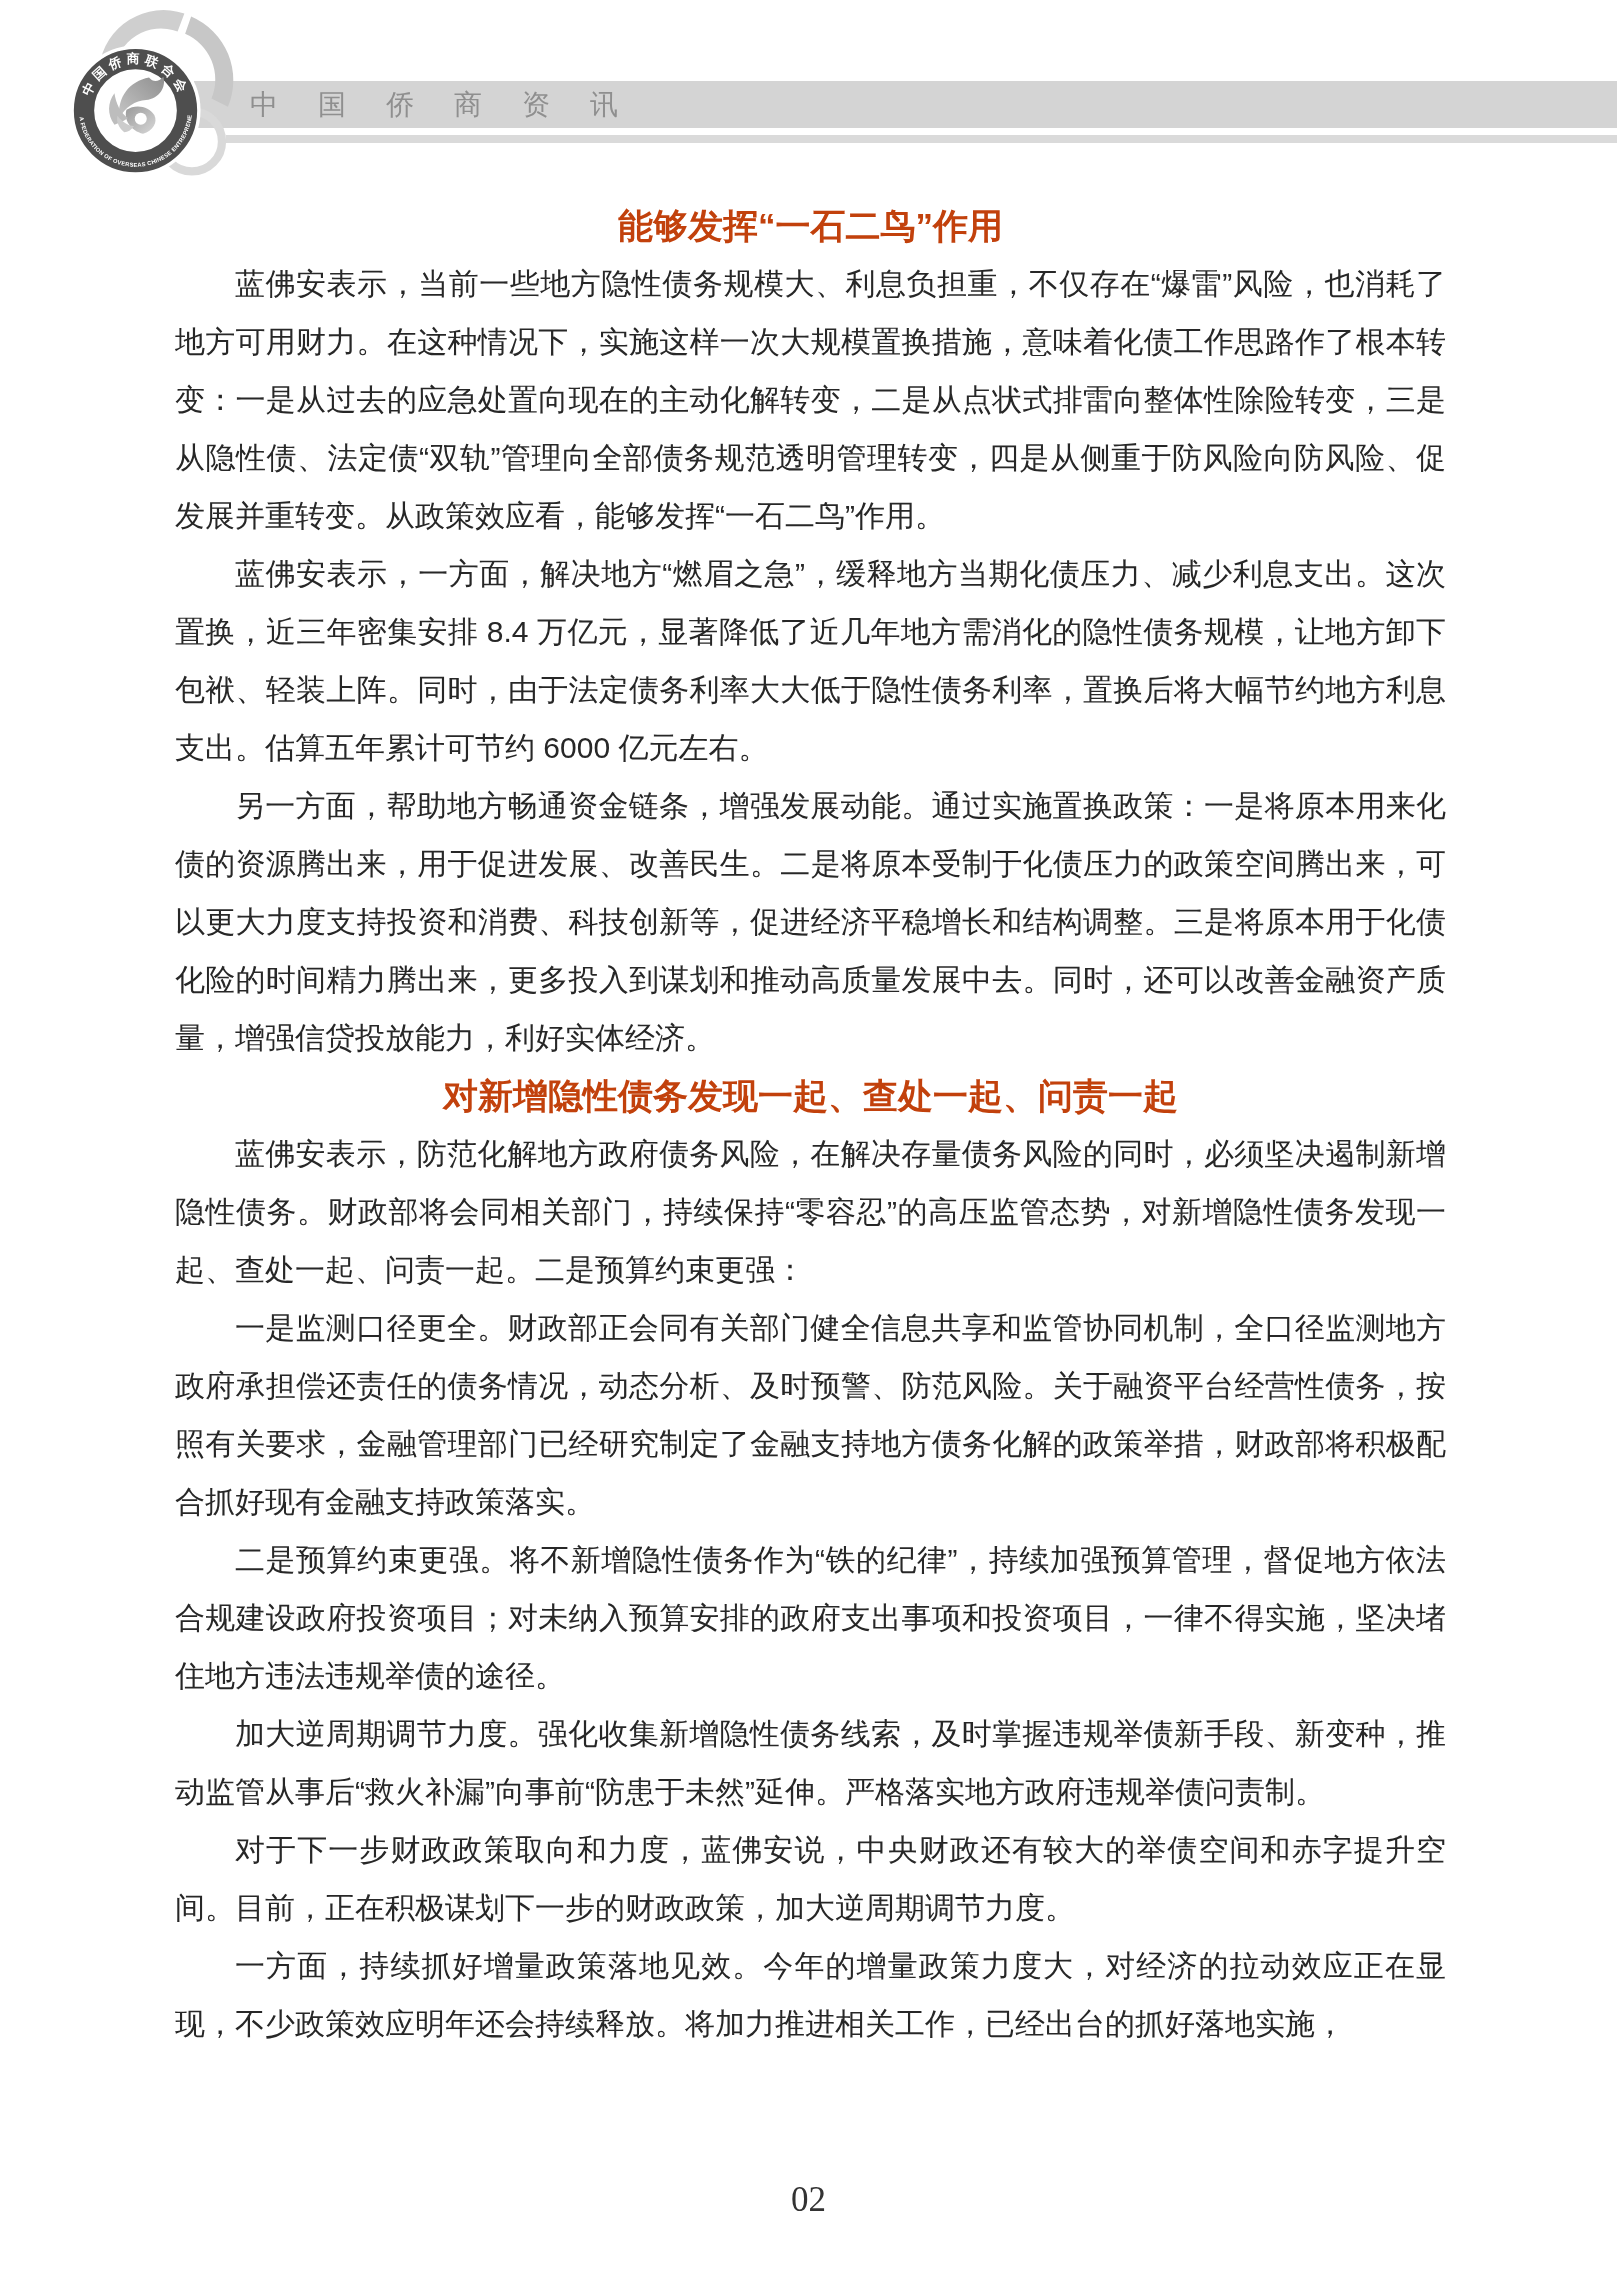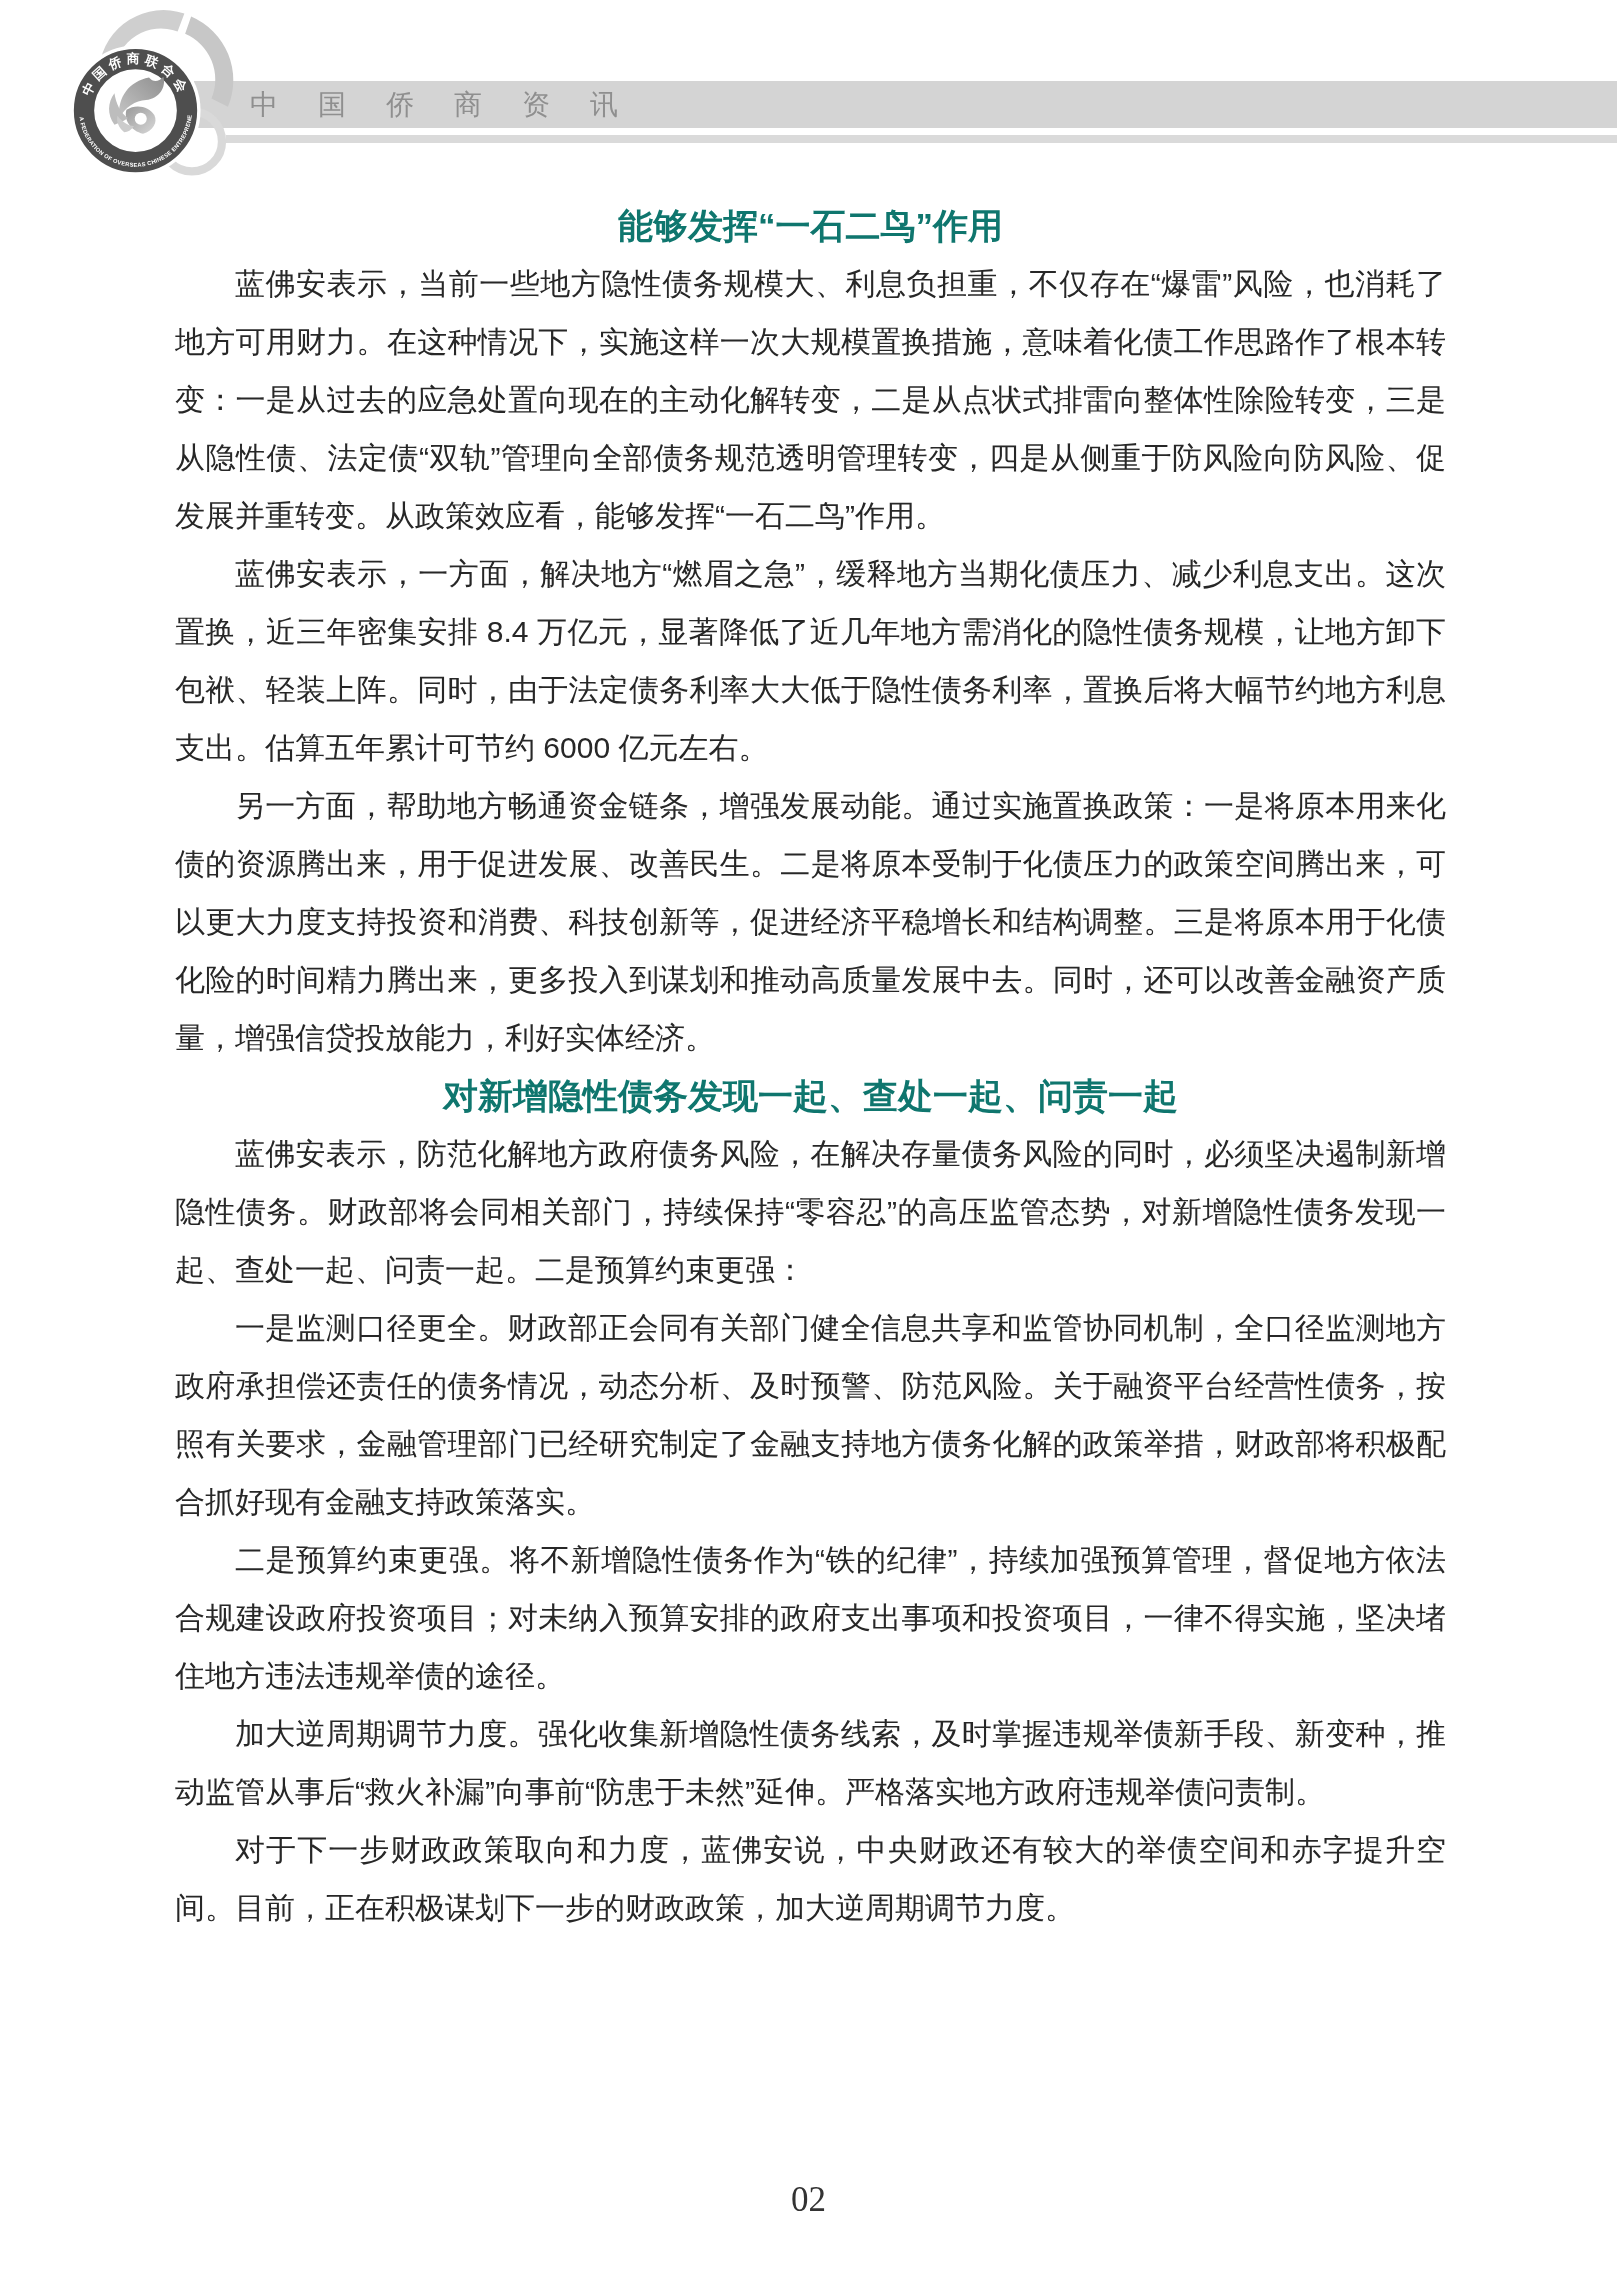--- a/index.html
+++ b/index.html
@@ -48,21 +48,21 @@
     color: #272727;
     text-align: justify;
   }
   .content h1, .content h2 {
     margin: 0;
     font-size: 35px;
     font-weight: bold;
     text-align: center;
     text-indent: 0;
     line-height: 58px;
-    color: #0f766e;
+    color: #c2410c;
   }
   .content p {
     margin: 0;
     text-indent: 60px;
   }
   
   .page-number {
     position: absolute;
     left: 0; top: 2180px; width: 100%;
     text-align: center;
@@ -125,18 +125,19 @@
     <p>蓝佛安表示，一方面，解决地方“燃眉之急”，缓释地方当期化债压力、减少利息支出。这次置换，近三年密集安排 8.4 万亿元，显著降低了近几年地方需消化的隐性债务规模，让地方卸下包袱、轻装上阵。同时，由于法定债务利率大大低于隐性债务利率，置换后将大幅节约地方利息支出。估算五年累计可节约 6000 亿元左右。</p>
     <p>另一方面，帮助地方畅通资金链条，增强发展动能。通过实施置换政策：一是将原本用来化债的资源腾出来，用于促进发展、改善民生。二是将原本受制于化债压力的政策空间腾出来，可以更大力度支持投资和消费、科技创新等，促进经济平稳增长和结构调整。三是将原本用于化债化险的时间精力腾出来，更多投入到谋划和推动高质量发展中去。同时，还可以改善金融资产质量，增强信贷投放能力，利好实体经济。</p>
 
     <h2>对新增隐性债务发现一起、查处一起、问责一起</h2>
     <p>蓝佛安表示，防范化解地方政府债务风险，在解决存量债务风险的同时，必须坚决遏制新增隐性债务。财政部将会同相关部门，持续保持“零容忍”的高压监管态势，对新增隐性债务发现一起、查处一起、问责一起。二是预算约束更强：</p>
     <p>一是监测口径更全。财政部正会同有关部门健全信息共享和监管协同机制，全口径监测地方政府承担偿还责任的债务情况，动态分析、及时预警、防范风险。关于融资平台经营性债务，按照有关要求，金融管理部门已经研究制定了金融支持地方债务化解的政策举措，财政部将积极配合抓好现有金融支持政策落实。</p>
     <p>二是预算约束更强。将不新增隐性债务作为“铁的纪律”，持续加强预算管理，督促地方依法合规建设政府投资项目；对未纳入预算安排的政府支出事项和投资项目，一律不得实施，坚决堵住地方违法违规举债的途径。</p>
     <p>加大逆周期调节力度。强化收集新增隐性债务线索，及时掌握违规举债新手段、新变种，推动监管从事后“救火补漏”向事前“防患于未然”延伸。严格落实地方政府违规举债问责制。</p>
 
     <p>对于下一步财政政策取向和力度，蓝佛安说，中央财政还有较大的举债空间和赤字提升空间。目前，正在积极谋划下一步的财政政策，加大逆周期调节力度。</p>
+    <p>一方面，持续抓好增量政策落地见效。今年的增量政策力度大，对经济的拉动效应正在显现，不少政策效应明年还会持续释放。将加力推进相关工作，已经出台的抓好落地实施，</p>
   </div>
 
   <div class="page-number">02</div>
 
 </div>
 
 
 </body></html>

